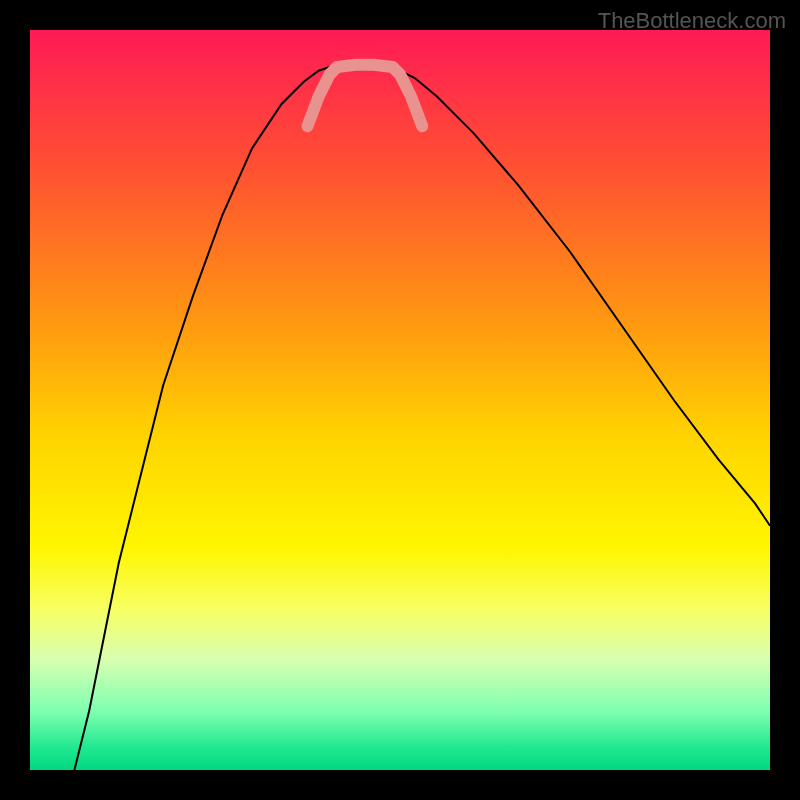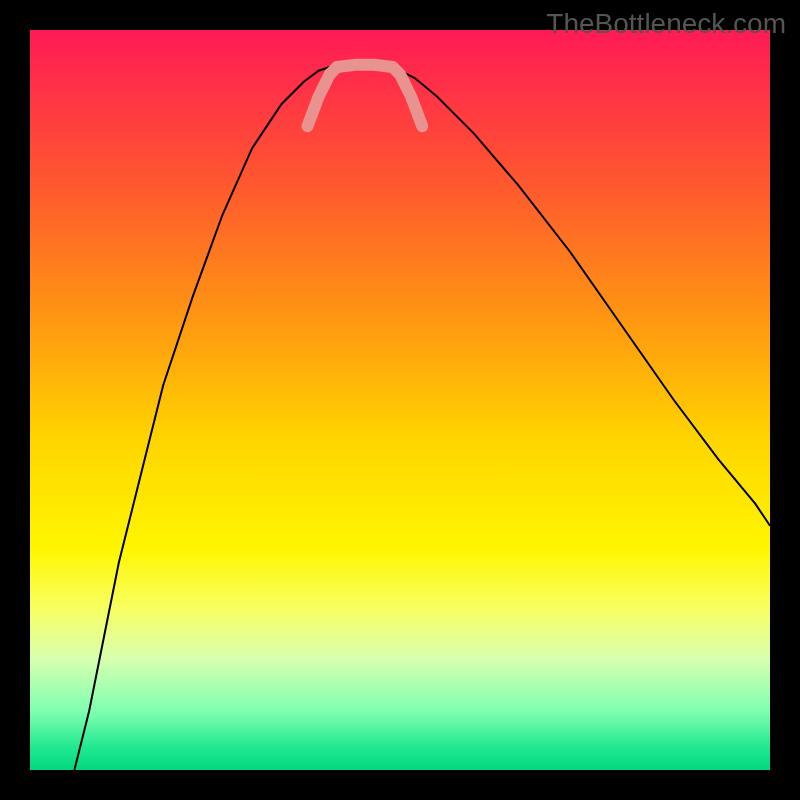--- a/index.html
+++ b/index.html
@@ -13,21 +13,21 @@
       background: #000;
       position: relative;
       overflow: hidden;
     }
     .watermark {
       position: absolute;
       top: 8px;
       right: 14px;
       color: #555;
       font-family: Arial, sans-serif;
-      font-size: 28px;
+      font-size: 22px;
       font-weight: 500;
       z-index: 10;
     }
     .plot-area {
       position: absolute;
       top: 30px;
       left: 30px;
       width: 740px;
       height: 740px;
     }

